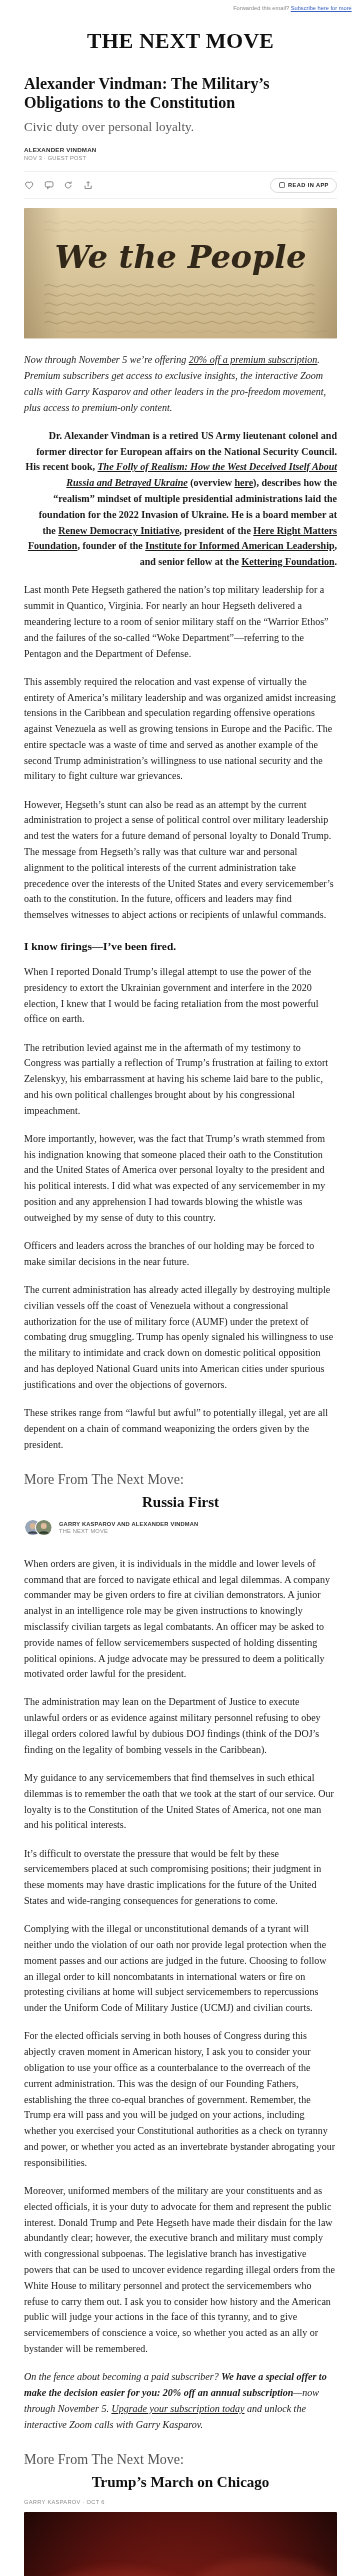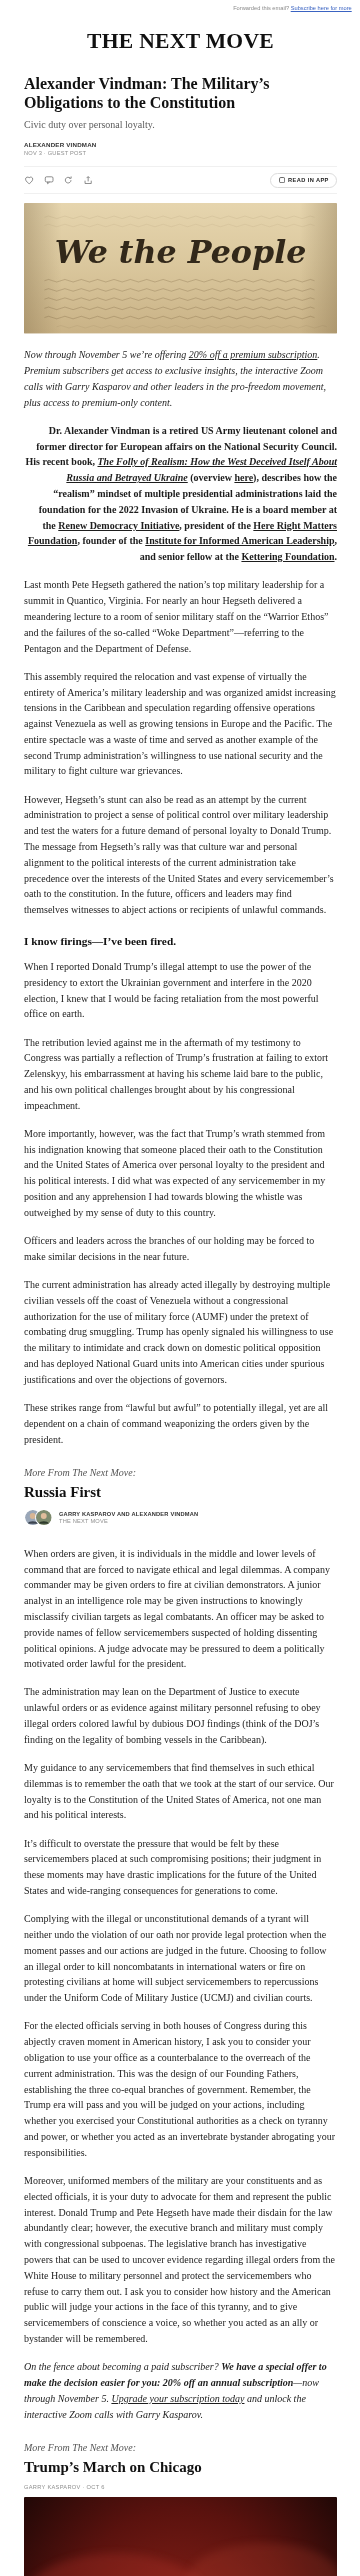--- a/index.html
+++ b/index.html
@@ -12,21 +12,21 @@
   .top-banner a { color: #3a63c2; text-decoration: underline; cursor: pointer; }
   .masthead {
     text-align: center; font-family: "Liberation Serif", "DejaVu Serif", serif;
     font-size: 21.6px; font-weight: 900; letter-spacing: 0.3px; margin: 15.5px 0 3.1px; color:#111;
   }
   .content { padding: 0 24px; }
   .post-title {
     font-family: "Liberation Serif", "DejaVu Serif", serif;
     font-size: 16px; line-height: 1.16; font-weight: 800; margin: 21.6px 0 6.2px; color:#111;
   }
-  .post-subtitle { font-family: "Liberation Serif", "DejaVu Serif", serif; font-size: 10px; color: #5c5c5c; margin-bottom: 11.3px; }
+  .post-subtitle { font-family: "Liberation Serif", "DejaVu Serif", serif; font-size: 13px; color: #5c5c5c; margin-bottom: 11.3px; }
   .byline-author { font-size: 6.2px; font-weight: 700; letter-spacing: 0.2px; color:#333; }
   .byline-date { font-size: 5.7px; color: #8f8f8f; margin-top: 2.1px; letter-spacing: 0.2px; }
   .action-row {
     display: flex; justify-content: space-between; align-items: center;
     margin: 10.3px 0 9.3px; padding: 5.2px 0; border-top: 0.5px solid #f0f0f0; border-bottom: 0.5px solid #f0f0f0;
   }
   .action-left { display: flex; align-items: center; gap: 9.3px; }
   .icon-btn { display: inline-flex; align-items: center; cursor: pointer; }
   .read-app {
     border: 0.5px solid #dcdcdc; border-radius: 515px; padding: 3.6px 7.2px;
@@ -42,24 +42,24 @@
   .italic-note { font-style: italic; }
   .bold-intro { font-weight: 700; text-align: right; }
   .inline-link { color: inherit; text-decoration: underline; text-underline-offset: 1px; cursor: pointer; }
   .seg-em { font-style: italic; }
   .seg-b { font-weight: 700; }
   .subhead {
     font-family: "Liberation Serif", "DejaVu Serif", serif;
     font-size: 11.3px; font-weight: 700; margin: 16.5px 0 4.1px; color:#111;
   }
   .embed { margin: 19.6px 0; }
-  .embed-label { font-family: "Liberation Serif", "DejaVu Serif", serif; font-size: 10px; font-style: italic; color: #555; margin-bottom: 6.2px; }
+  .embed-label { font-family: "Liberation Serif", "DejaVu Serif", serif; font-size: 14px; color: #555; margin-bottom: 6.2px; }
   .embed-title {
     font-family: "Liberation Serif", "DejaVu Serif", serif;
-    font-size: 15px; font-weight: 800; line-height: 1.15; margin-bottom: 7.2px; color:#111; cursor: pointer;
+    font-size: 15px; font-weight: 800; line-height: 1.15; margin-bottom: 7.2px; color:#111; cursor: pointer; text-align: center;
   }
   .embed-byline { font-size: 5.7px; letter-spacing: 0.3px; color: #8f8f8f; margin-bottom: 7.2px; text-transform: uppercase; }
   .avatar-row { display: flex; align-items: center; gap: 6.2px; }
   .avatars { display: flex; }
   .avatar { width: 17.5px; height: 17.5px; border-radius: 50%; border: 1px solid #fff; }
   .avatar + .avatar { margin-left: -6.2px; }
   .embed-meta-1 { font-size: 5.7px; font-weight: 700; letter-spacing: 0.2px; color:#333; }
   .embed-meta-2 { font-size: 5.7px; color: #8f8f8f; margin-top: 1.5px; letter-spacing: 0.2px; }
   .caption {
     font-size: 7.2px; color: #6b6b6b; text-align: left; margin: 7.2px 11.3px 0; line-height: 1.45;

